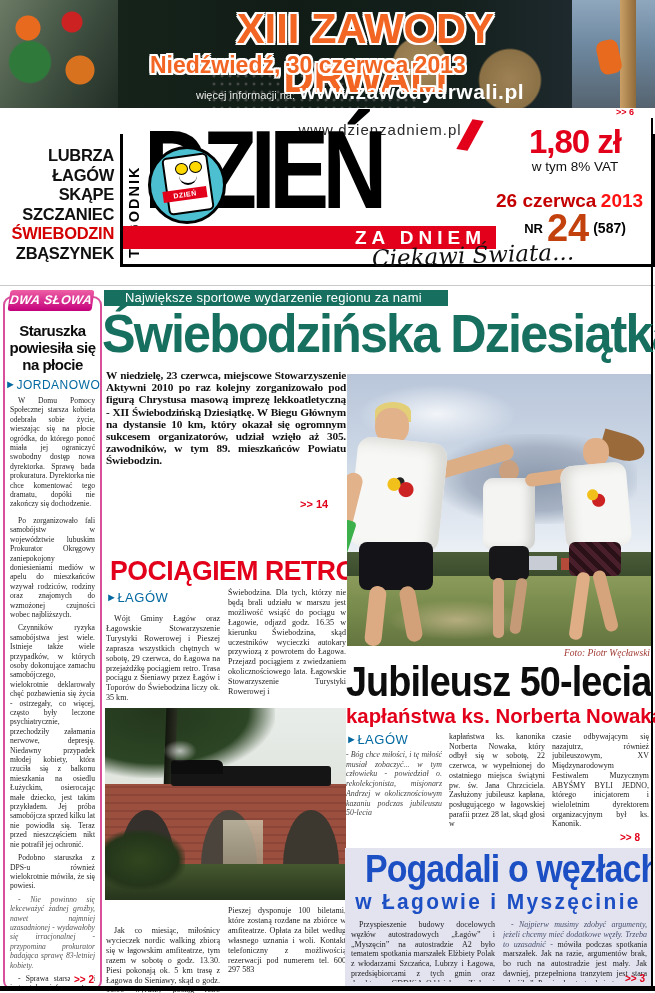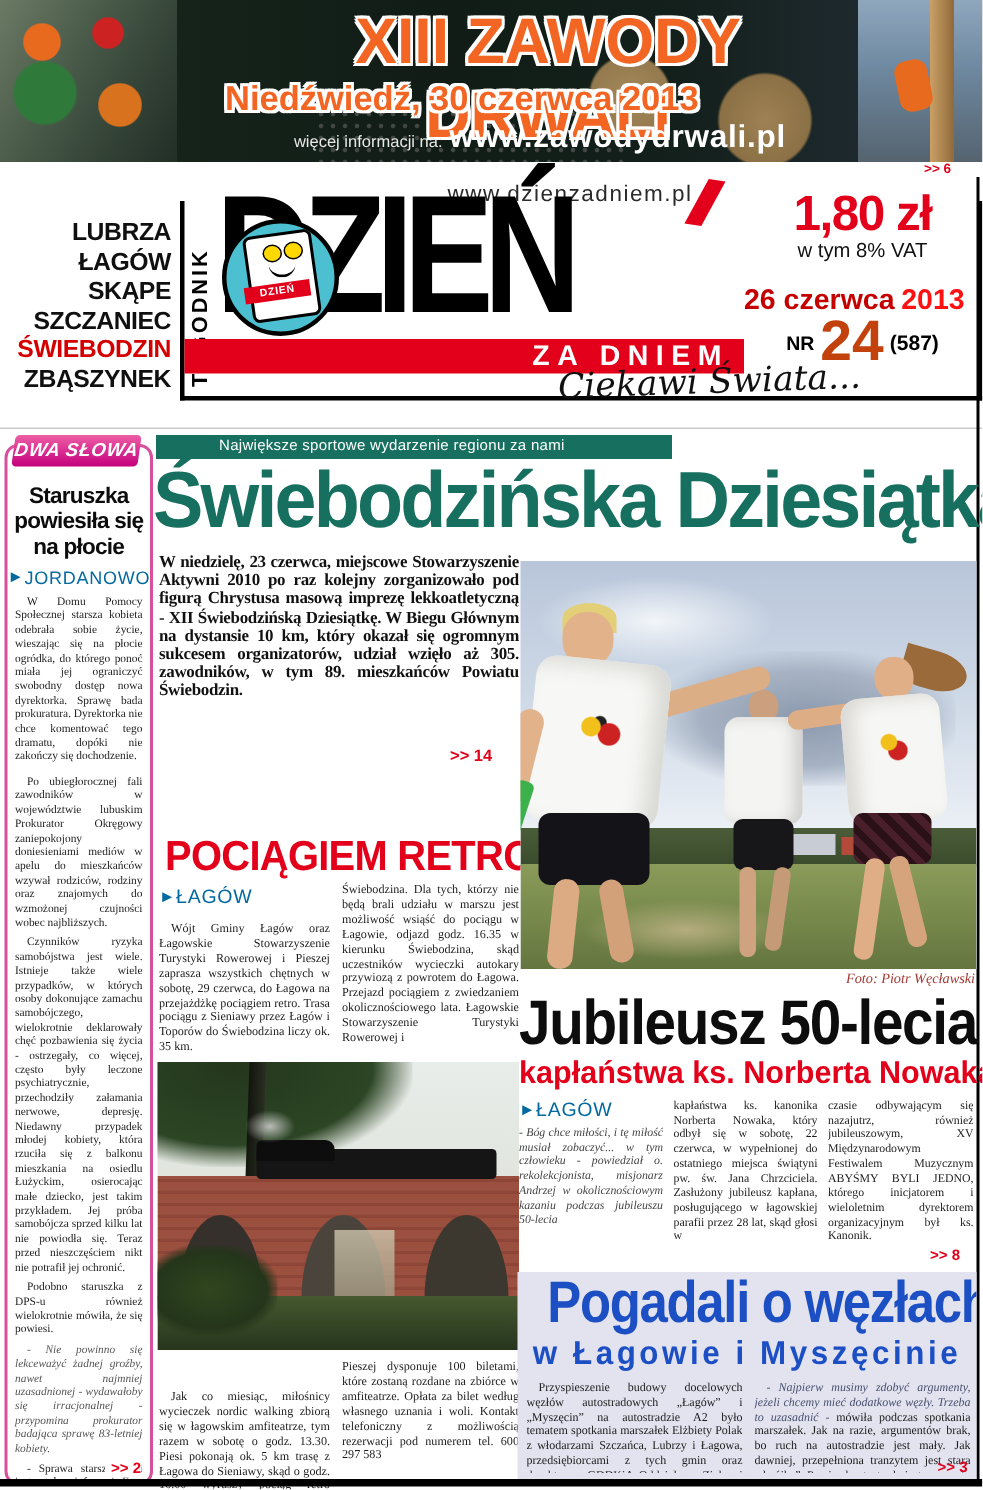--- a/index.html
+++ b/index.html
@@ -93,32 +93,32 @@
       <span style="font-size:13px;font-weight:bold;color:#000;">NR</span>
       <span style="font-size:38px;font-weight:bold;color:#c2410c;line-height:36px;">24</span>
       <span style="font-size:14px;font-weight:bold;color:#000;">(587)</span>
     </div>
   </div>
 
   <div class="abs" style="left:0;top:285px;width:655px;height:1px;background:#c9c9c9;"></div>
   <div class="abs" style="left:651px;top:118px;width:2px;height:872px;background:#000;"></div>
 
   <div class="abs" style="left:104px;top:290px;width:344px;height:16px;background:#17705f;">
-    <div style="color:#fff;font-size:10px;line-height:16px;padding-left:6px;letter-spacing:.2px;margin-left:36px;">Największe sportowe wydarzenie regionu za nami</div>
+    <div style="color:#fff;font-size:13px;line-height:16px;padding-left:21px;letter-spacing:.2px;">Największe sportowe wydarzenie regionu za nami</div>
   </div>
   <div class="abs condensed" style="left:102px;top:303px;font-size:53px;font-weight:bold;color:#17705f;letter-spacing:-2px;transform:scaleX(.95);transform-origin:left;">Świebodzińska Dziesiątka</div>
 
   <div class="abs" style="left:3px;top:296px;width:95px;height:690px;border:2px solid #d8509c;border-radius:9px;background:#fff;overflow:hidden;">
     <div style="margin-top:24px;padding:0 3px;text-align:center;font-size:15px;font-weight:bold;line-height:17px;letter-spacing:-.5px;color:#0c0c0c;">Staruszka powiesiła się na płocie</div>
     <div class="loc" style="text-align:center;margin:5px 0 4px 0;font-size:12px;">
       <span class="arr">►</span><span>JORDANOWO</span>
     </div>
     <div class="serifcol" style="padding:0 5px;font-size:7.6px;line-height:9.4px;">
       <p>W Domu Pomocy Społecznej starsza kobieta odebrała sobie życie, wieszając się na płocie ogródka, do którego ponoć miała jej ograniczyć swobodny dostęp nowa dyrektorka. Sprawę bada prokuratura. Dyrektorka nie chce komentować tego dramatu, dopóki nie zakończy się dochodzenie.</p>
-      <p style="margin-top:7px;">Po ubiegłorocznej fali zawodników w województwie lubuskim Prokurator Okręgowy zaniepokojony doniesieniami mediów w apelu do mieszkańców wzywał rodziców, rodziny oraz znajomych do wzmożonej czujności wobec najbliższych.</p>
+      <p style="margin-top:7px;">Po zorganizowało fali samobójstw w województwie lubuskim Prokurator Okręgowy zaniepokojony doniesieniami mediów w apelu do mieszkańców wzywał rodziców, rodziny oraz znajomych do wzmożonej czujności wobec najbliższych.</p>
       <p>Czynników ryzyka samobójstwa jest wiele. Istnieje także wiele przypadków, w których osoby dokonujące zamachu samobójczego, wielokrotnie deklarowały chęć pozbawienia się życia - ostrzegały, co więcej, często były leczone psychiatrycznie, przechodziły załamania nerwowe, depresję. Niedawny przypadek młodej kobiety, która rzuciła się z balkonu mieszkania na osiedlu Łużyckim, osierocając małe dziecko, jest takim przykładem. Jej próba samobójcza sprzed kilku lat nie powiodła się. Teraz przed nieszczęściem nikt nie potrafił jej ochronić.</p>
       <p>Podobno staruszka z DPS-u również wielokrotnie mówiła, że się powiesi.</p>
       <p class="ital" style="color:#555;">- Nie powinno się lekceważyć żadnej groźby, nawet najmniej uzasadnionej - wydawałoby się irracjonalnej - przypomina prokurator badająca sprawę 83-letniej kobiety.</p>
       <p>- Sprawa starszej pani jest w toku - informuje Ewa Grzechowiak, Prokurator Rejonowy w Świebodzinie. Przesłuchano członków jej rodziny.</p>
     </div>
     <div class="abs ref" style="right:6px;bottom:3px;background:#fff;padding-left:4px;">&gt;&gt; 2</div>
   </div>
   <div class="abs" style="left:9px;top:290px;width:84px;height:21px;background:linear-gradient(180deg,#ee5fa5,#c4007c);border-radius:3px;transform:skewX(-8deg);">
     <div style="color:#fff;font-weight:bold;font-style:italic;font-size:12.5px;text-align:center;line-height:21px;letter-spacing:.5px;">DWA SŁOWA</div>
   </div>

